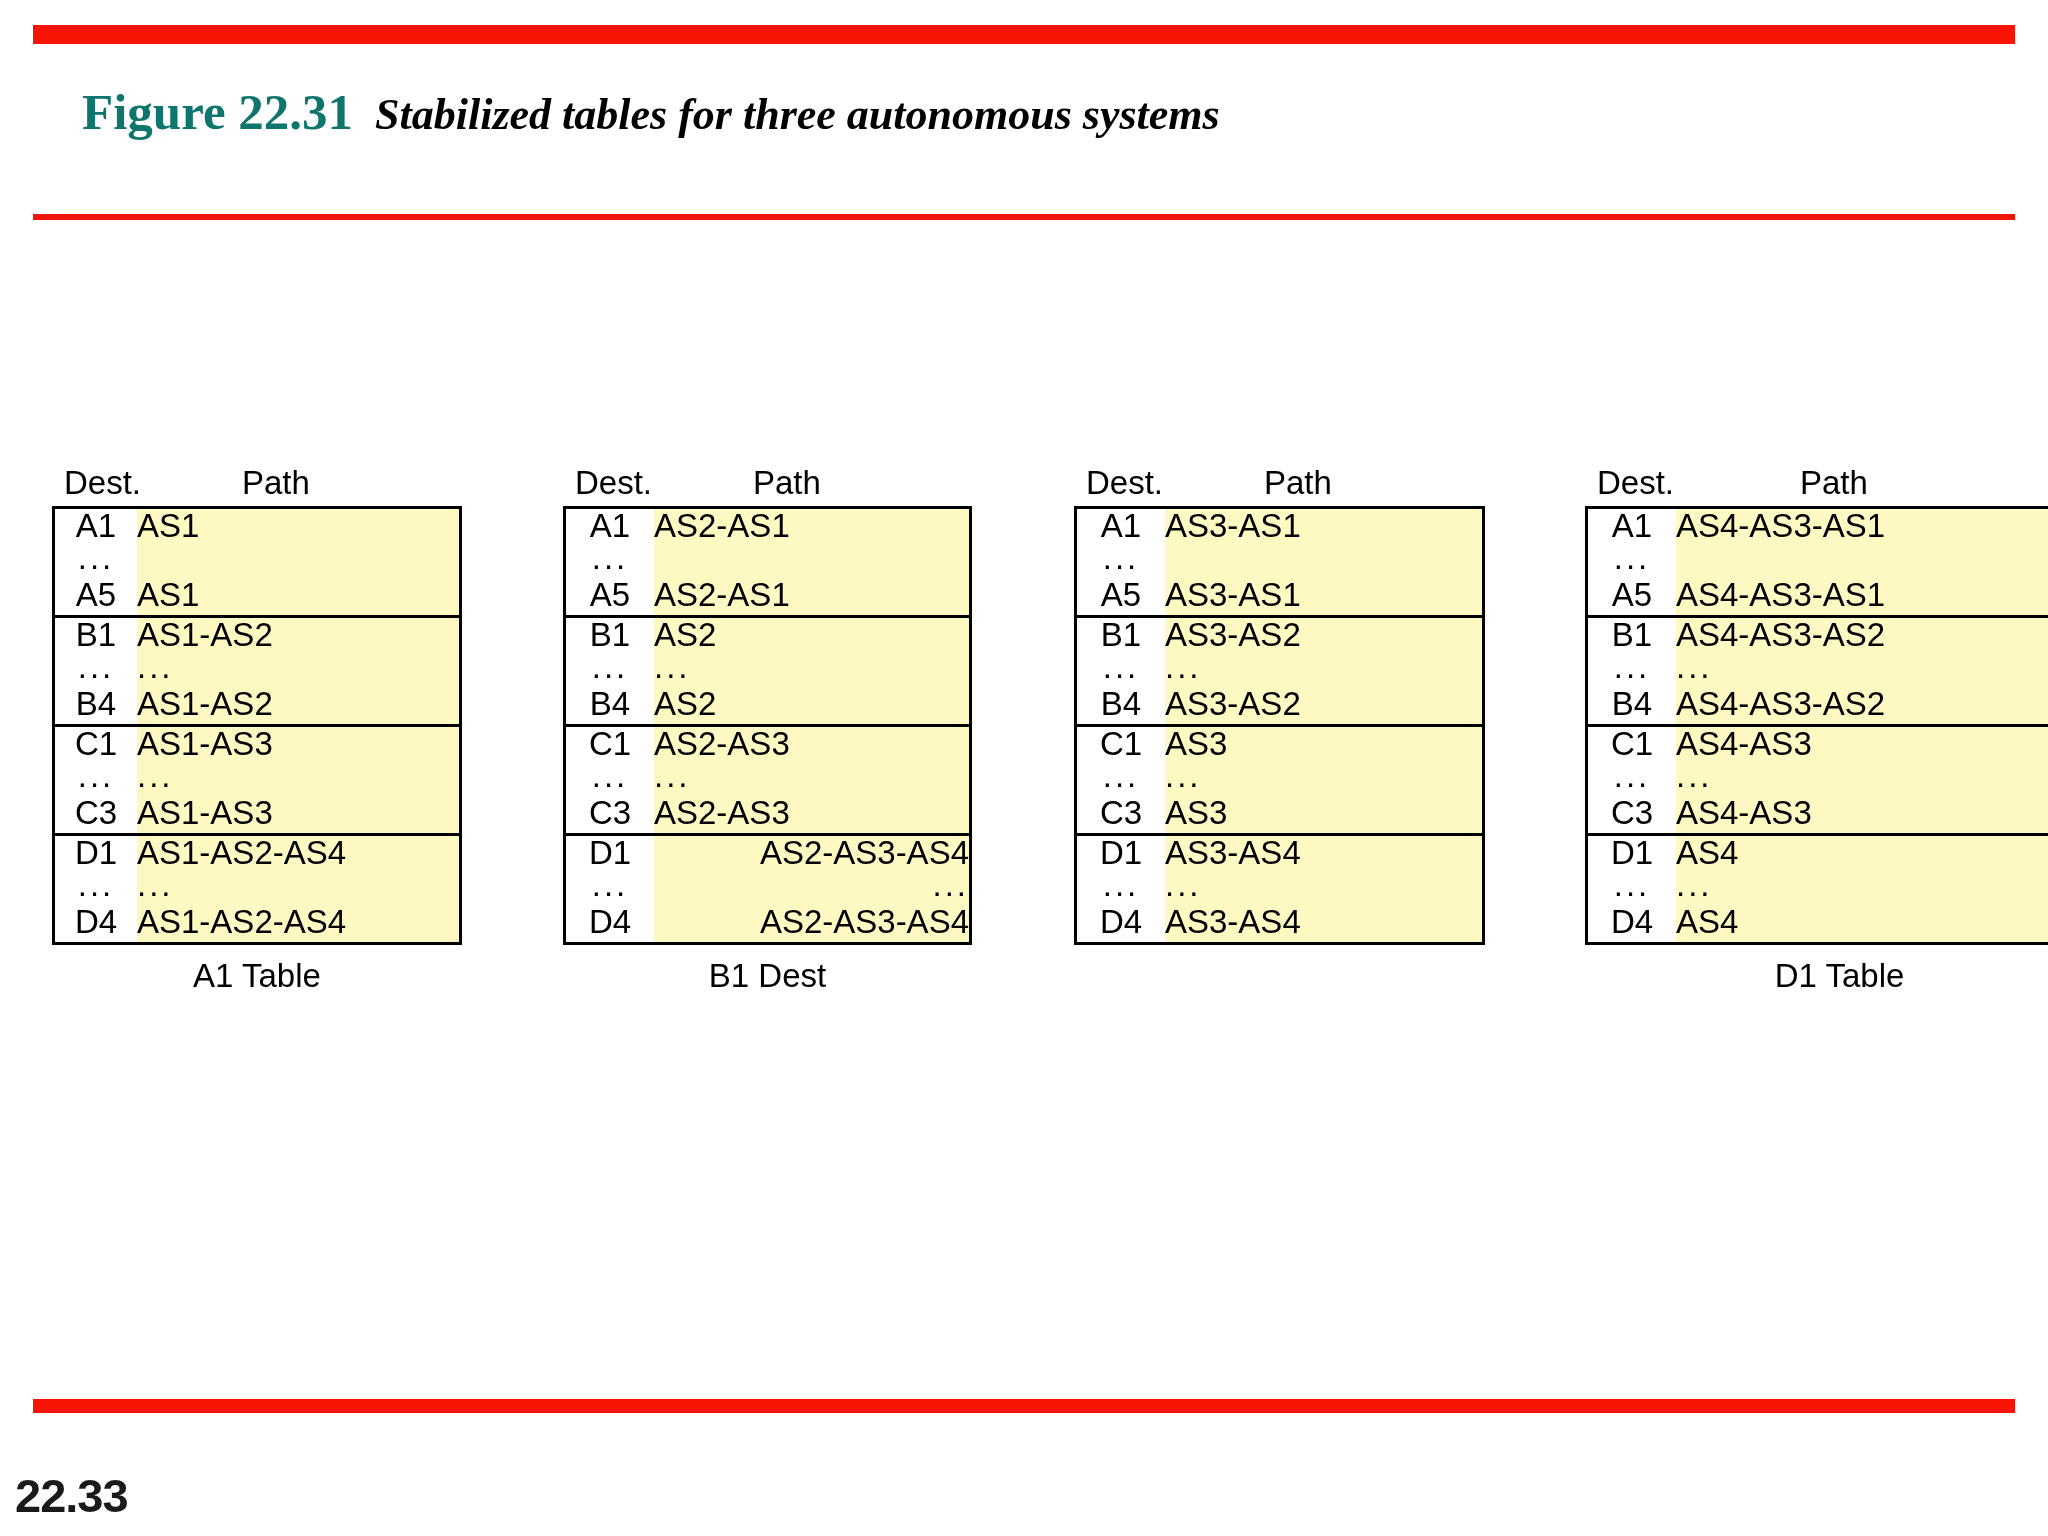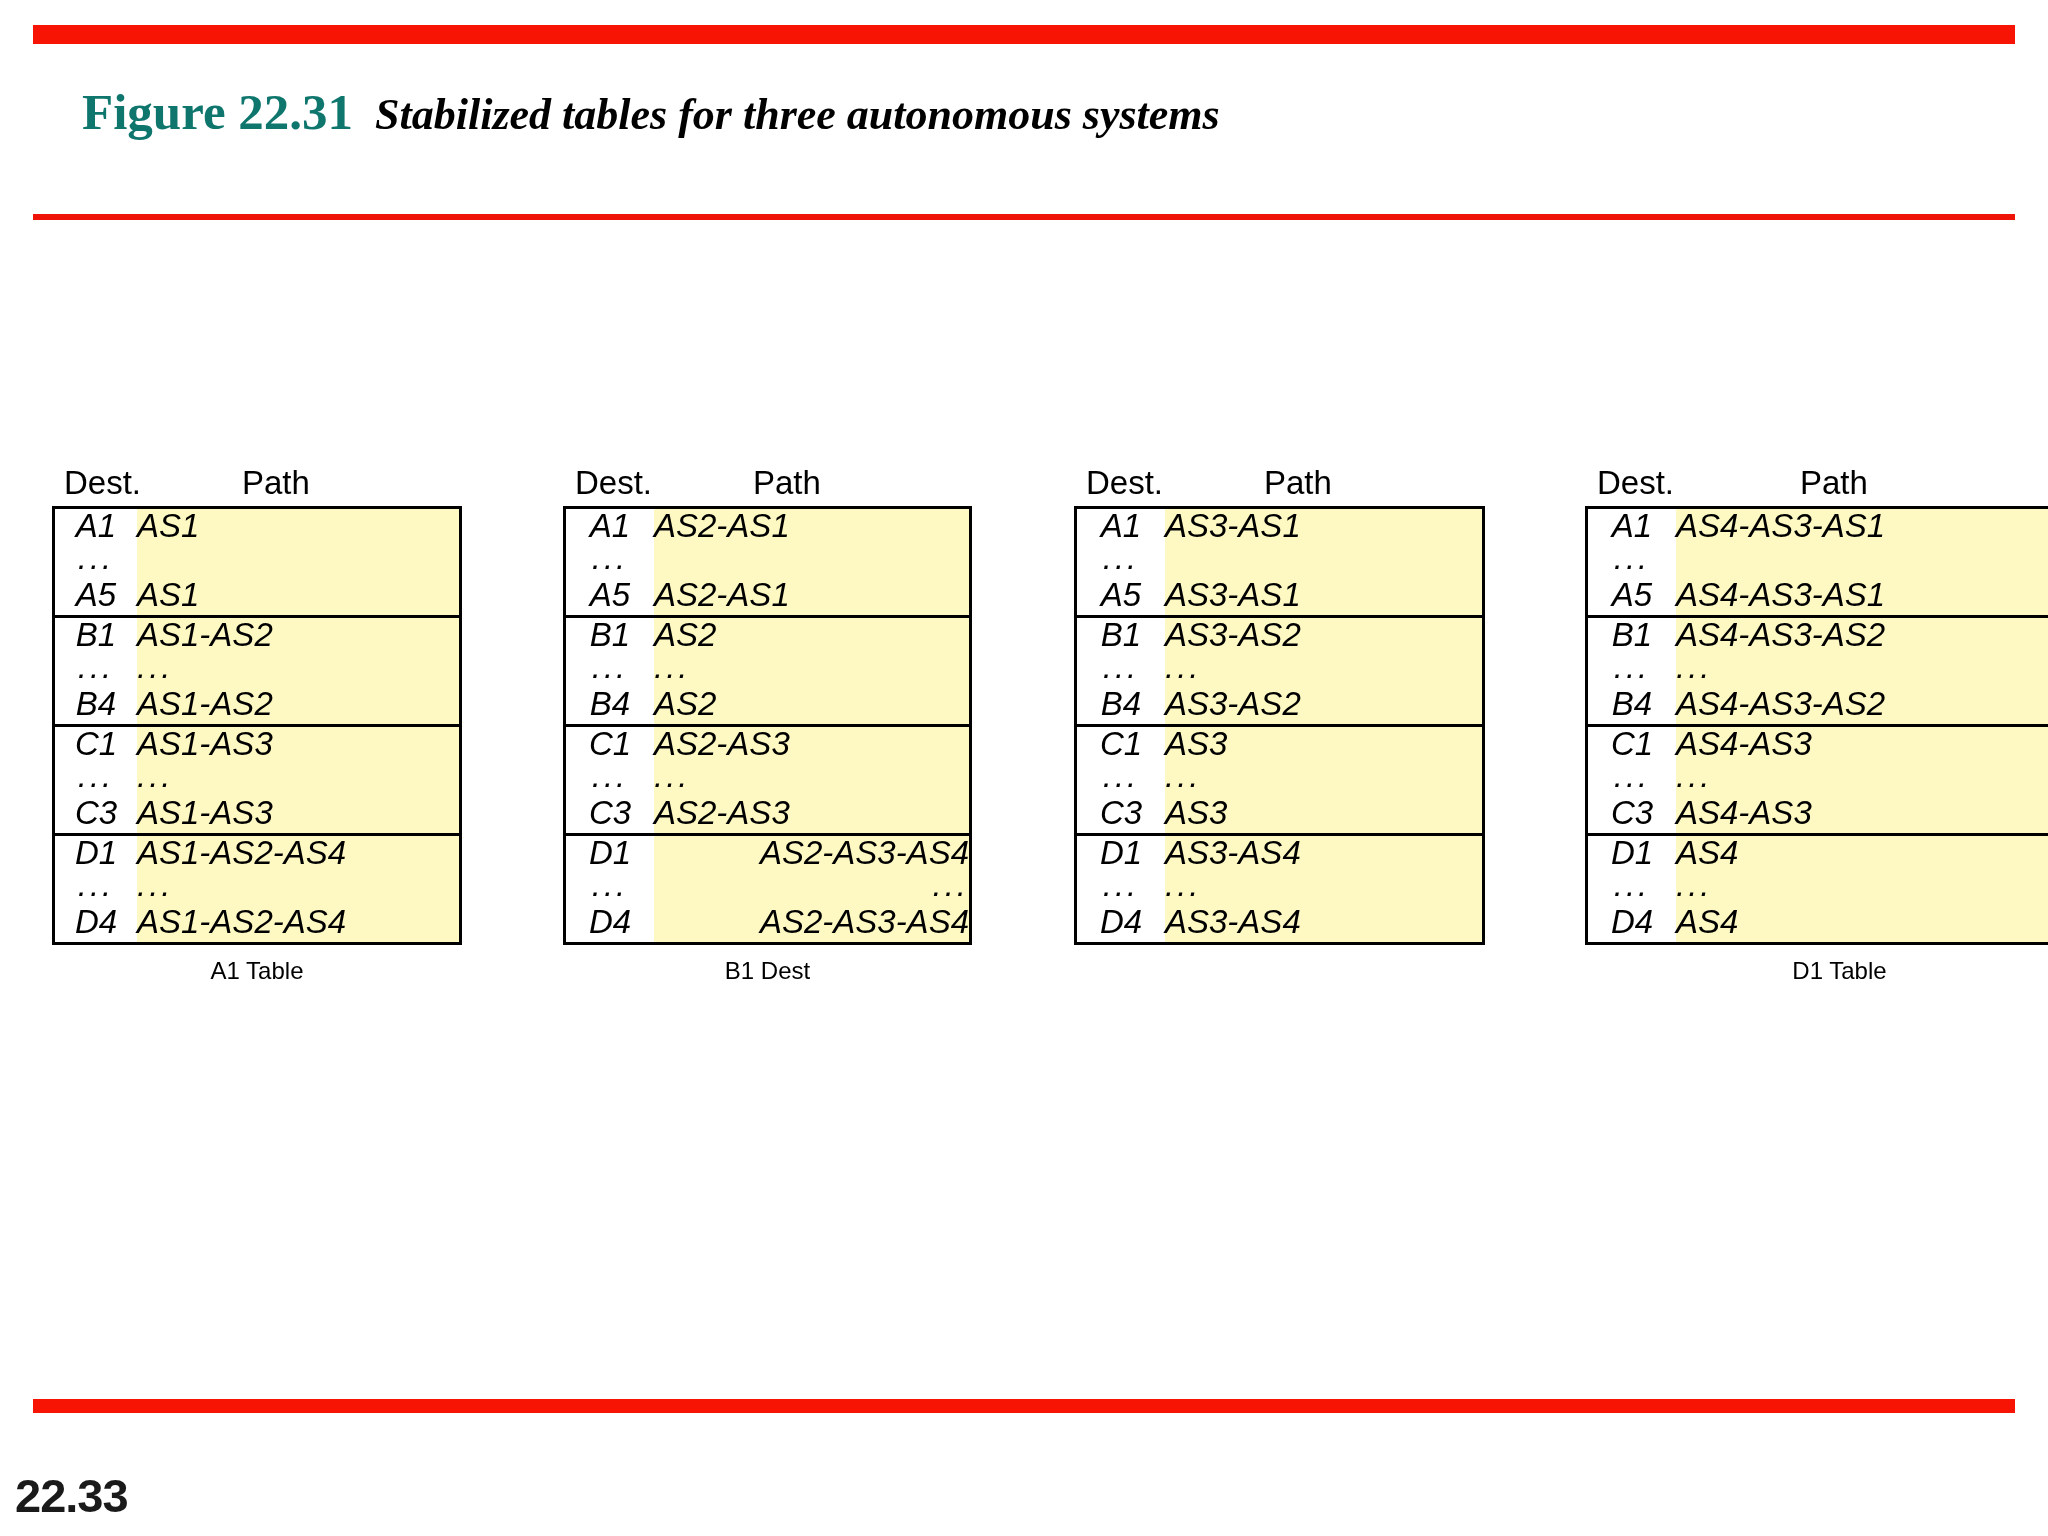--- a/index.html
+++ b/index.html
@@ -102,21 +102,20 @@
   .col-heads .head-path {
     position: absolute;
     top: 0;
   }
 
   .rt {
     border: 3px solid #000000;
     border-collapse: collapse;
     table-layout: fixed;
     background: #ffffff;
-    font-style: italic;
   }
   .rt td {
     border: 0;
     padding: 0;
     vertical-align: top;
   }
   .rt .grp {
     border-bottom: 3px solid #000000;
   }
   .rt tr:last-child .grp {
@@ -142,21 +141,21 @@
   .ln.dots {
     font-size: 33px;
     letter-spacing: 3px;
     height: 32px;
     line-height: 0.75;
   }
   .ln.blank { visibility: hidden; }
 
   .table-caption {
     text-align: center;
-    font-size: 24px;
+    font-size: 33px;
     color: #000000;
     margin-top: 12px;
   }
 </style>
 </head>
 <body>
 
 <div class="rule-top"></div>
 
 <div class="fig-title">

